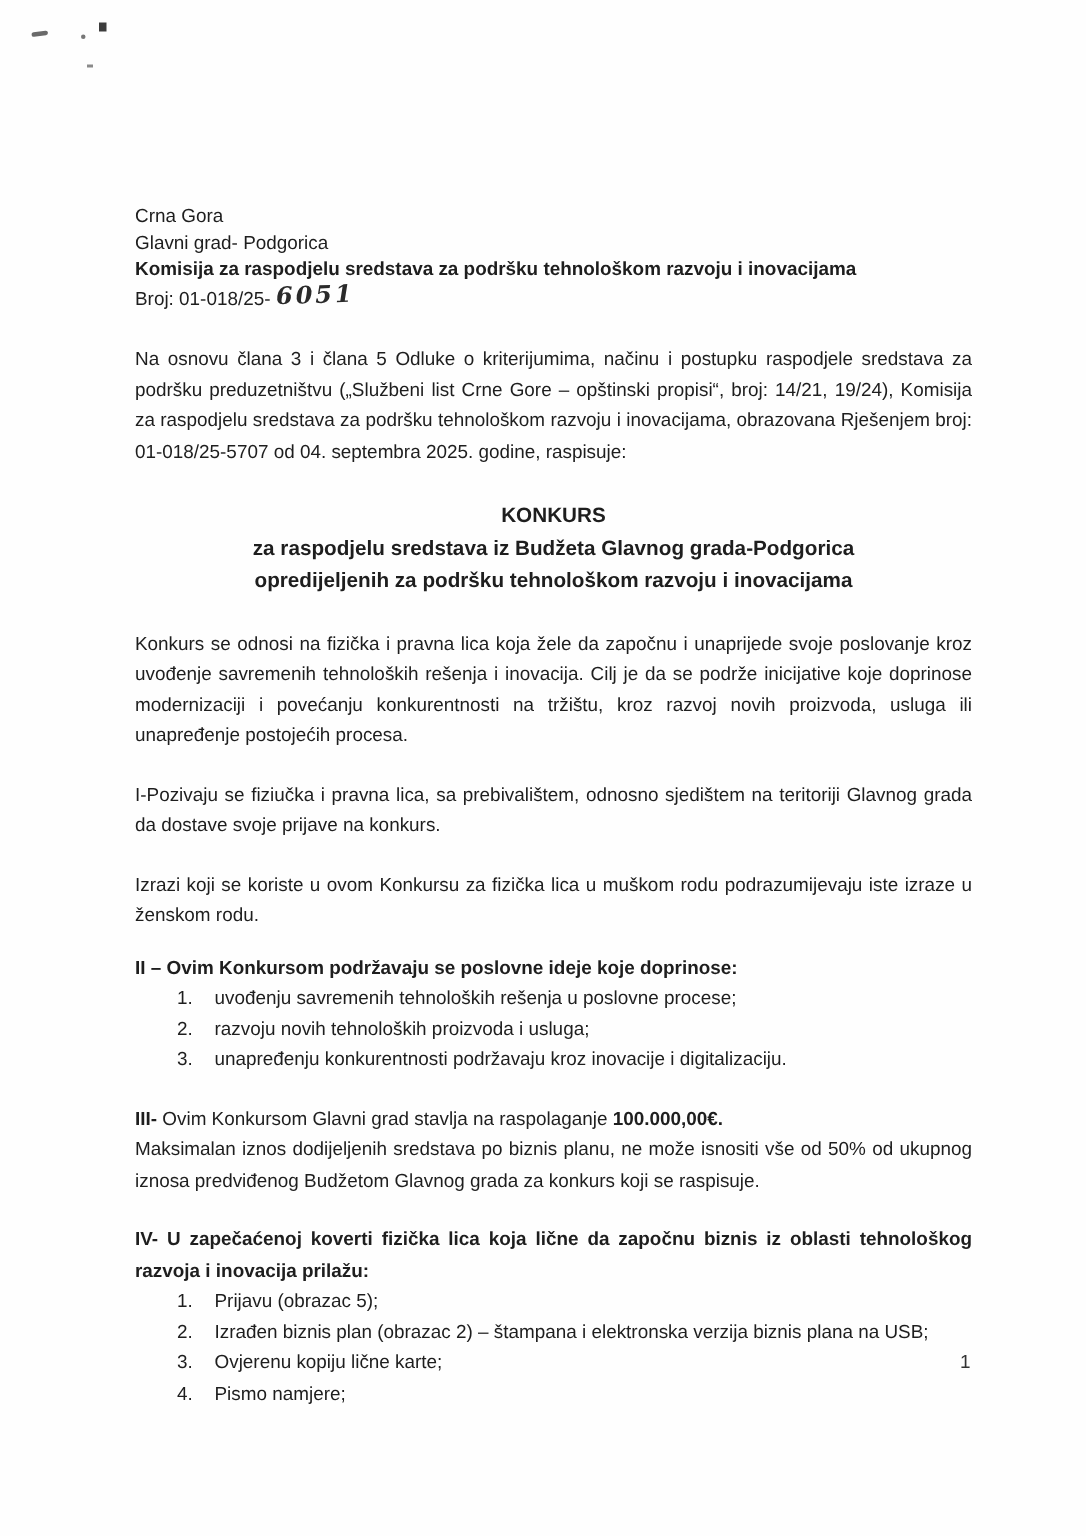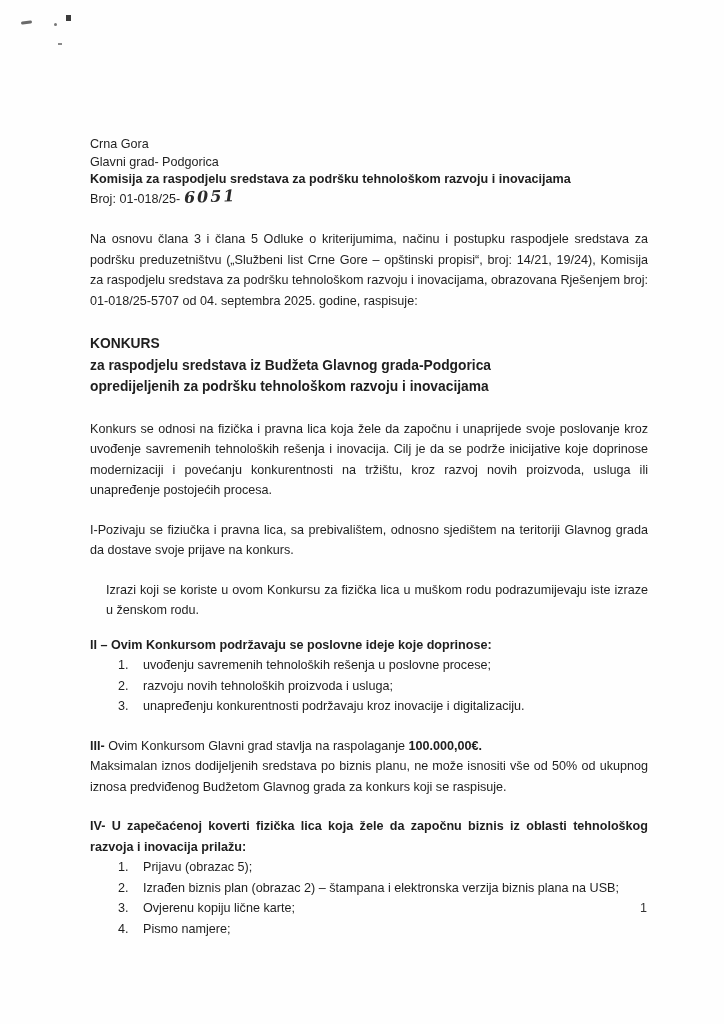--- a/index.html
+++ b/index.html
@@ -38,23 +38,23 @@
     font-size: 16px;
     letter-spacing: 2px;
     transform: rotate(-2deg) translateY(-1px);
     margin-left: 4px;
     color: #2a2a2a;
   }
   p.para {
     margin: 0 0 19px 0;
     text-align: justify;
   }
-  p.tight { margin-bottom: 14px; margin-left: 16px; }
+  p.tight { margin-bottom: 14px; }
   .title-block {
-    text-align: left;
+    text-align: center;
     font-weight: bold;
     font-size: 13.8px;
     line-height: 21.5px;
     margin: 22px 0 21px 0;
   }
   .section-heading {
     font-weight: bold;
     text-align: justify;
     margin: 0;
   }
@@ -131,21 +131,21 @@
         <span class="num">3.</span>
         <span class="txt">unapređenju konkurentnosti podržavaju kroz inovacije i digitalizaciju.</span>
       </div>
     </div>
 
     <div class="s3-block">
       <p class="s3-line"><span class="bold">III-</span><span> Ovim Konkursom Glavni grad stavlja na raspolaganje </span><span class="bold">100.000,00€.</span></p>
       <p class="s3-line para" style="margin-bottom:0;">Maksimalan iznos dodijeljenih sredstava po biznis planu, ne može isnositi vše od 50% od ukupnog iznosa predviđenog Budžetom Glavnog grada za konkurs koji se raspisuje.</p>
     </div>
 
-    <div class="section-heading">IV- U zapečaćenoj koverti fizička lica koja žele da započnu biznis iz oblasti tehnološkog razvoja i inovacija prilažu:</div>
+    <div class="section-heading">IV- U zapečaćenoj koverti fizička lica koja lične da započnu biznis iz oblasti tehnološkog razvoja i inovacija prilažu:</div>
     <div class="olist">
       <div class="li">
         <span class="num">1.</span>
         <span class="txt">Prijavu (obrazac 5);</span>
       </div>
       <div class="li">
         <span class="num">2.</span>
         <span class="txt">Izrađen biznis plan (obrazac 2) – štampana i elektronska verzija biznis plana na USB;</span>
       </div>
       <div class="li">

